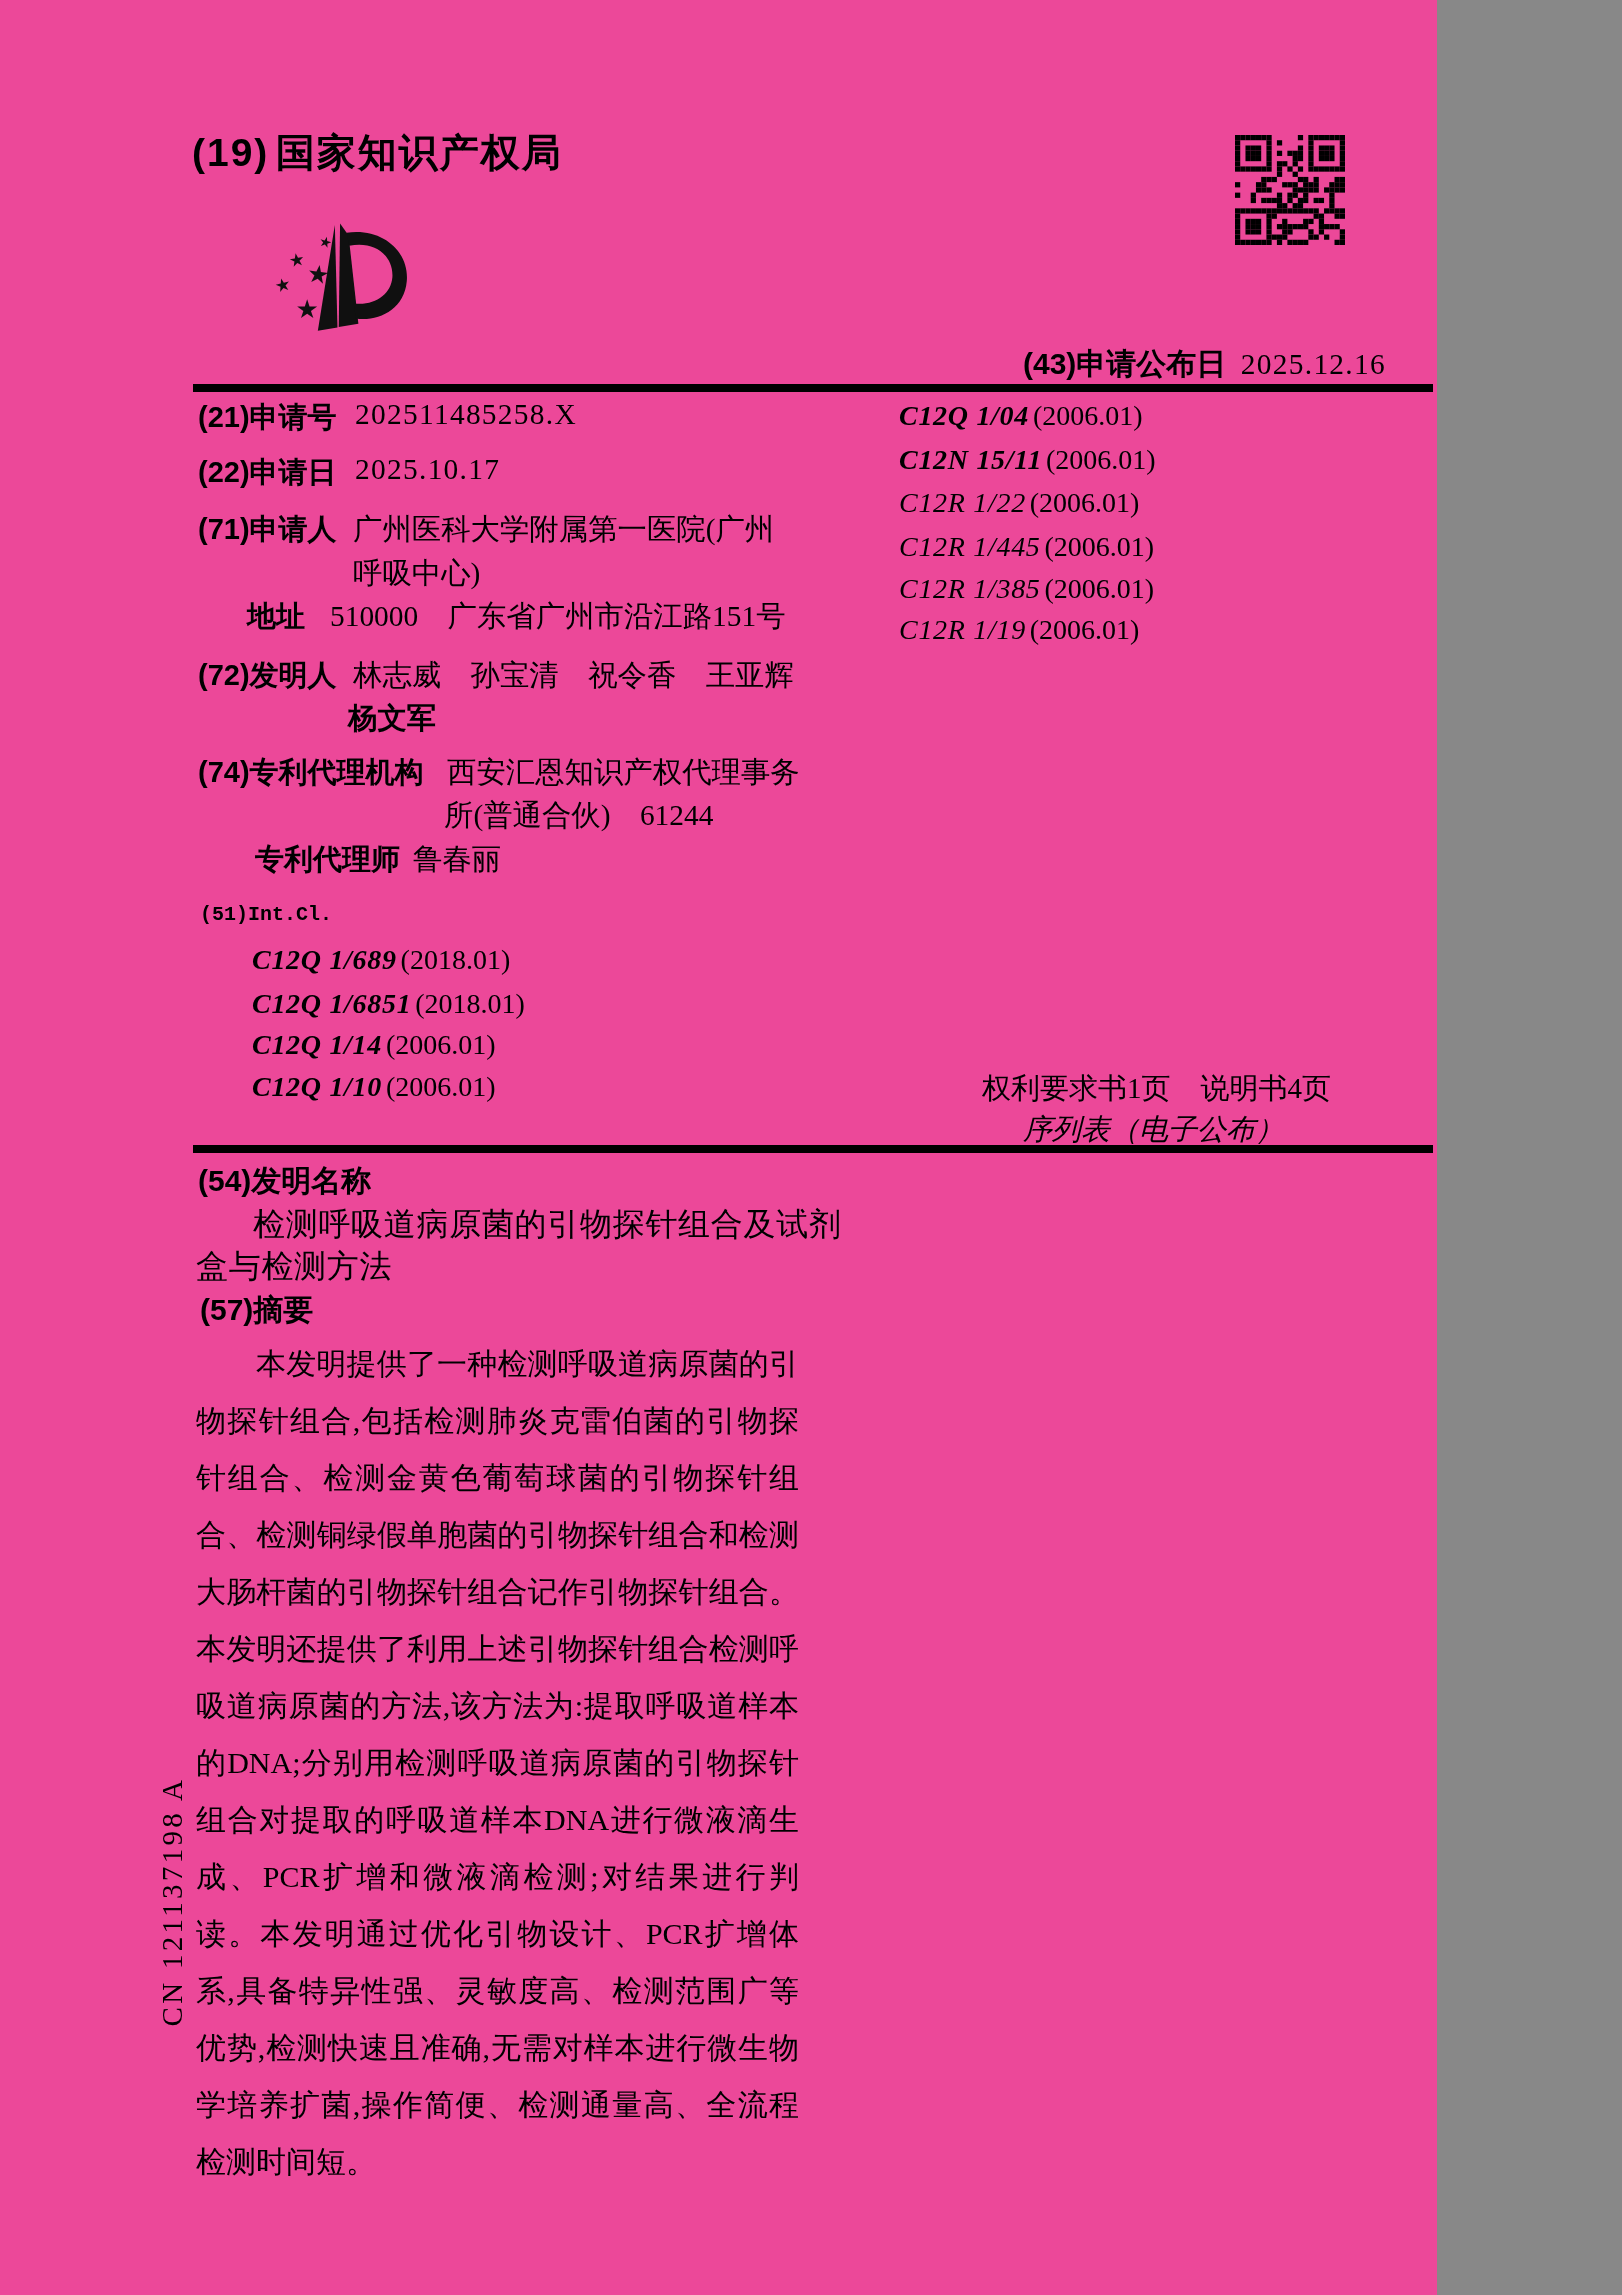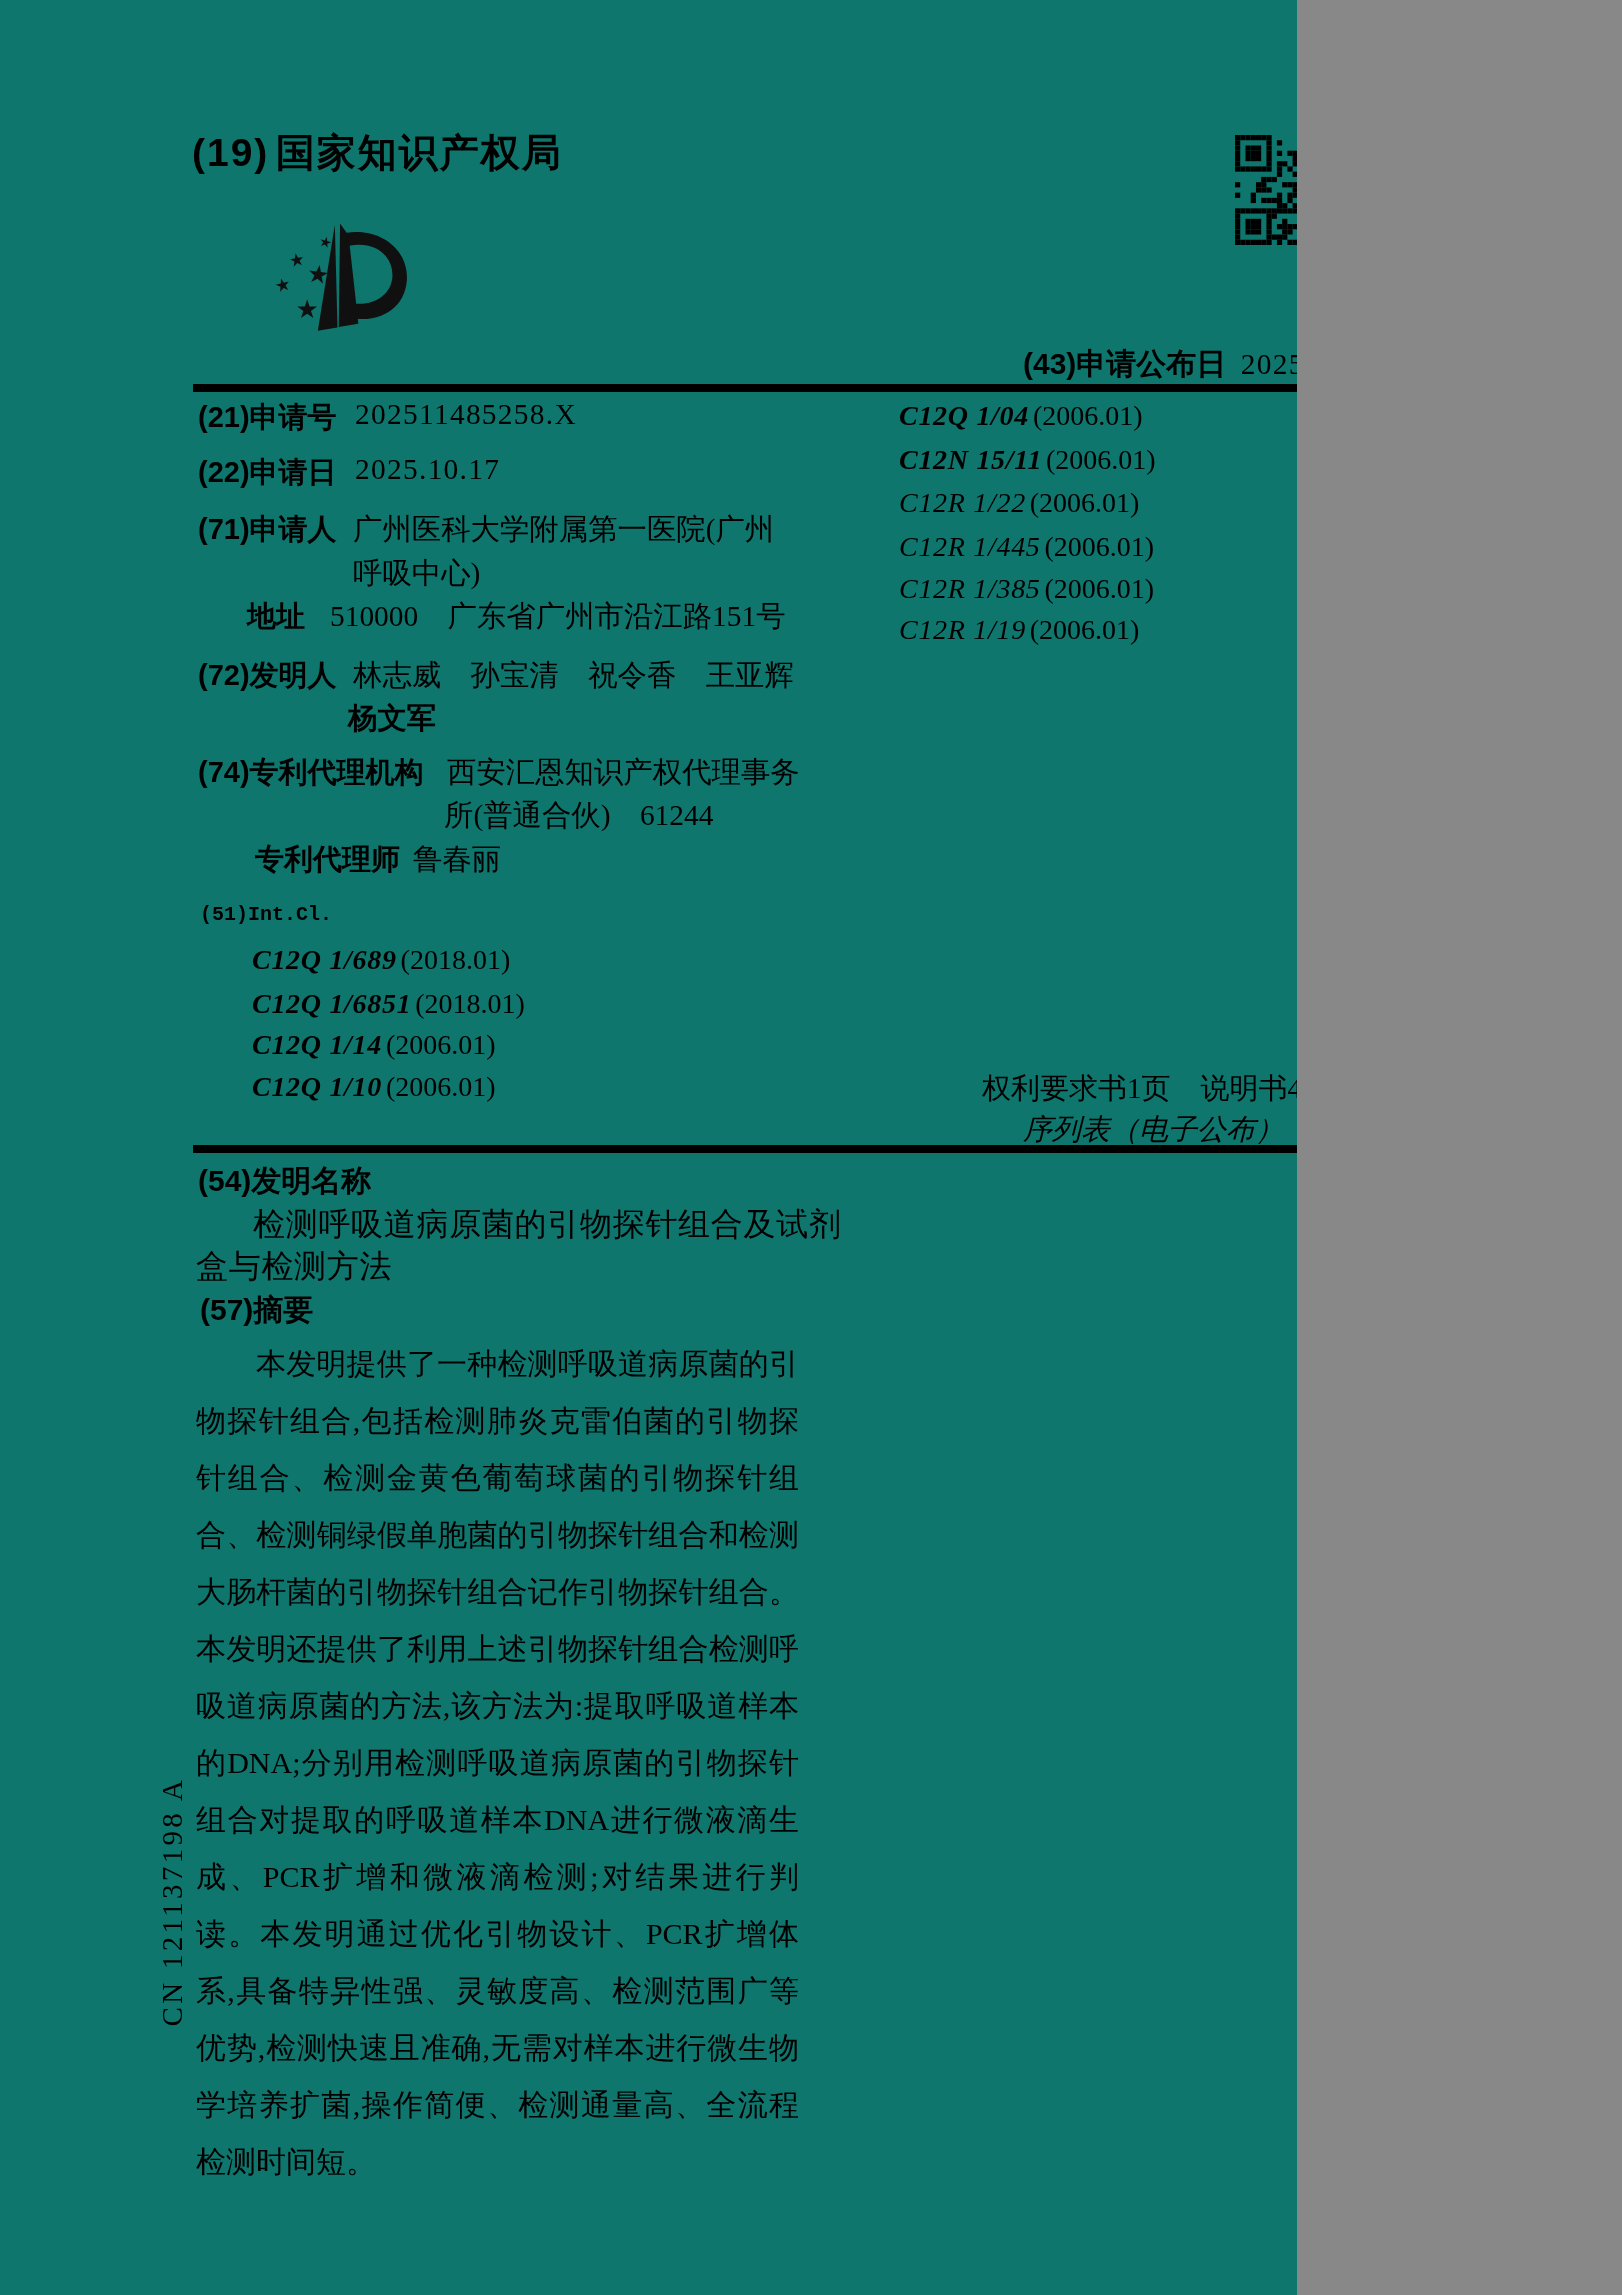--- a/index.html
+++ b/index.html
@@ -1,17 +1,17 @@
 <!DOCTYPE html>
 <html style="font-size:10.5px"><head>
 <meta charset="utf-8">
 <style>
   html,body{margin:0;padding:0;background:#888;}
   #page{
-    position:relative;width:1297px;height:2295px;background:#0f766e;
+    position:relative;width:1437px;height:2295px;background:#ec4899;
     font-family:"Liberation Serif","DejaVu Serif",serif;color:#000;overflow:hidden;
   }
   .abs{position:absolute;white-space:nowrap;}
   .blabel{font-family:"Liberation Sans","DejaVu Sans",sans-serif;font-weight:bold;}
   .office-line{left:192px;top:126px;font-size:39px;letter-spacing:2px;}
   .office-line .code{margin-right:6.5px;}
   .doc-line{left:611px;top:218px;font-size:44px;letter-spacing:1.3px;}
   .doc-line .code{margin-right:7.9px;}
   .pubrow{font-size:30px;}
   .pubrow .val{font-family:"Liberation Serif","DejaVu Serif",serif;font-weight:normal;margin-left:14.4px;letter-spacing:1.3px;}

